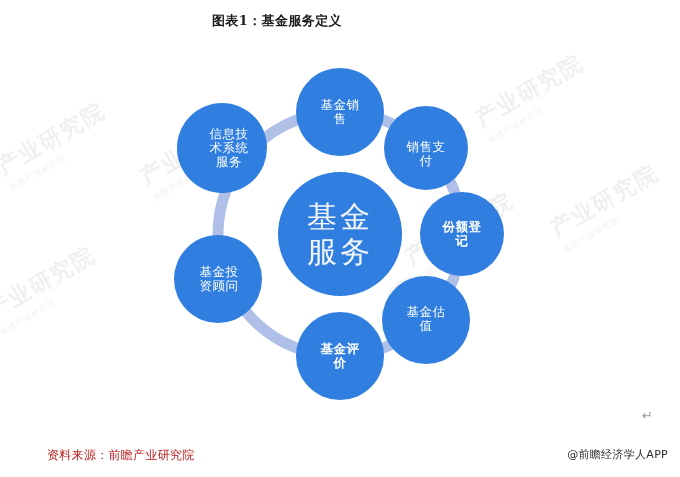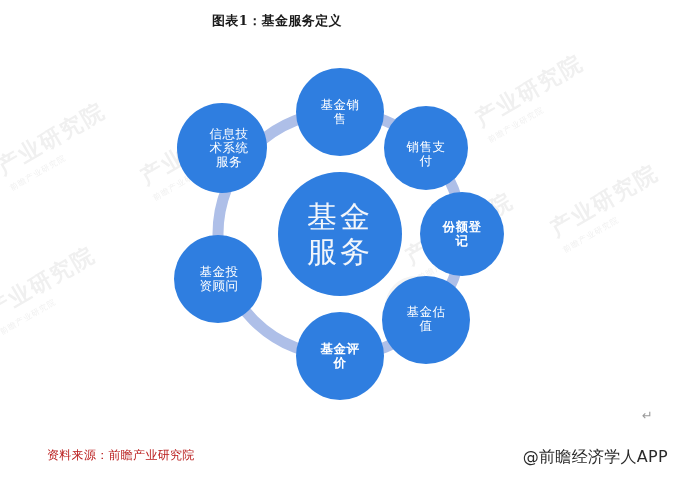--- a/index.html
+++ b/index.html
@@ -134,21 +134,21 @@
     top: 447px;
     font-size: 12px;
     color: #b91c1c;
     letter-spacing: 0.3px;
     margin-left: 37px;
   }
   .footer-right {
     position: absolute;
     right: 12px;
     top: 447px;
-    font-size: 16px;
+    font-size: 11px;
     color: #2a2a2a;
     letter-spacing: 0.3px;
   }
 </style>
 </head>
 <body>
 
 <div class="title">图表1：基金服务定义</div>
 
 <div class="stage">

